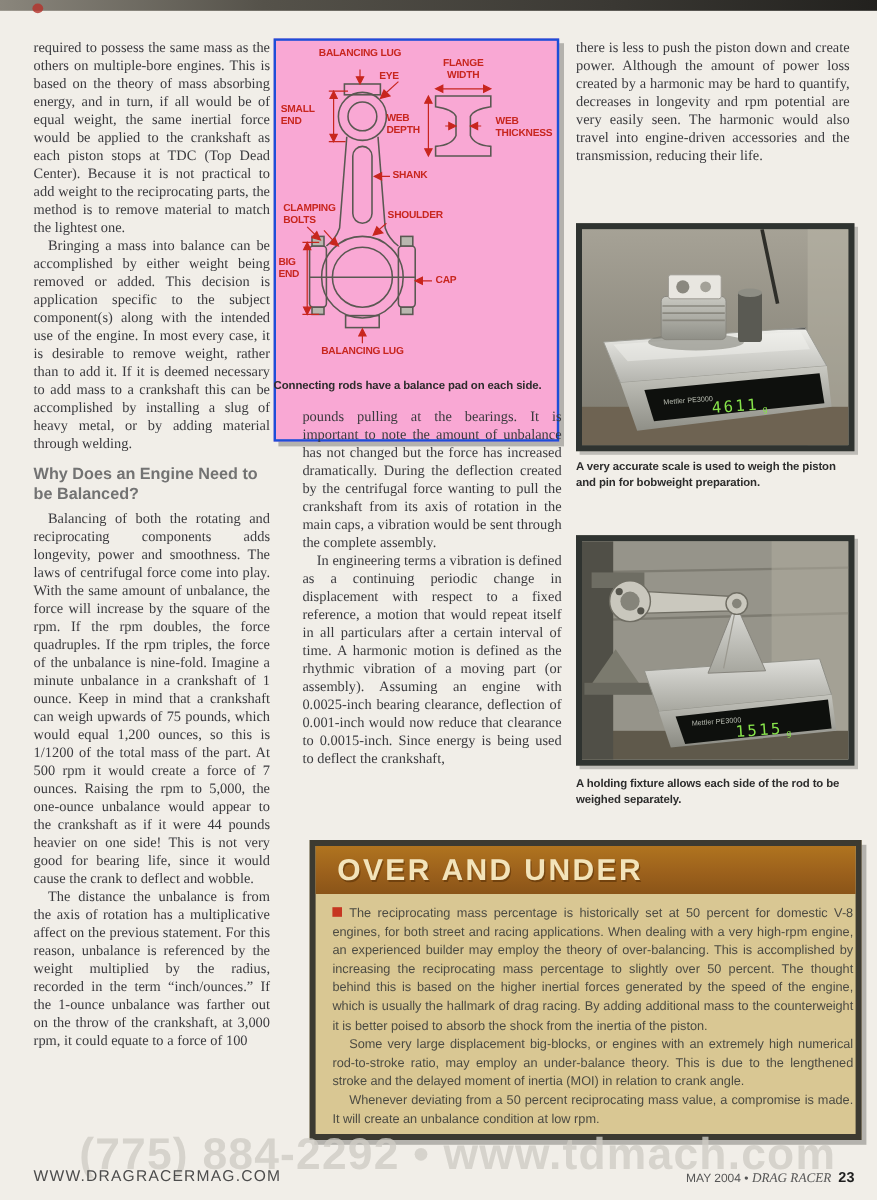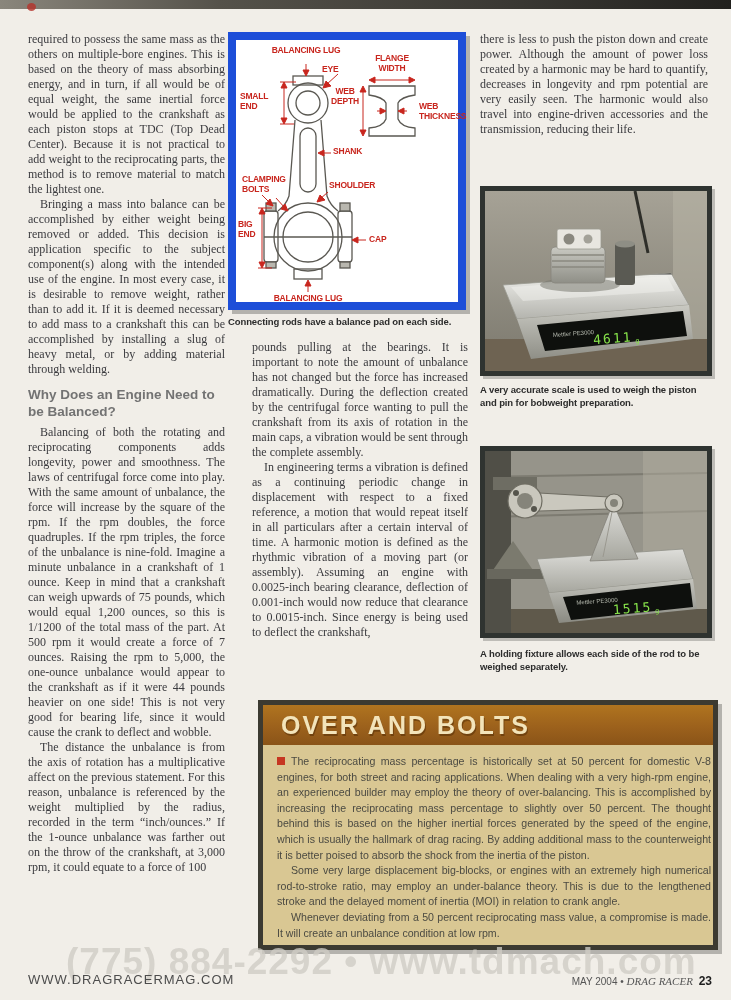--- a/index.html
+++ b/index.html
@@ -15,22 +15,22 @@
   .col p{margin:0;}
   .col p.indent{text-indent:12px;}
   .col p + p{margin-top:0;}
   #left-col{left:28px;top:32px;width:197px;height:935px;}
   #mid-col{left:252px;top:340px;width:216px;height:360px;}
   #right-col{left:480px;top:32px;width:228px;height:160px;}
   .section-heading{font-family:"Liberation Sans",sans-serif;font-weight:bold;font-size:13.5px;
                    line-height:17px;color:#737373;margin:9px 0 5px 0 !important;text-align:left;}
 
   
-  .diagram-box{position:absolute;left:228px;top:32px;width:238px;height:278px;background:#ffffff;
-               border:8px solid #1d4ed8;box-sizing:border-box;box-shadow:4px 4px 0 rgba(40,40,35,.30);}
+  .diagram-box{position:absolute;left:228px;top:32px;width:238px;height:336px;background:#f9a8d4;
+               border:2px solid #1d4ed8;box-sizing:border-box;box-shadow:4px 4px 0 rgba(40,40,35,.30);}
   .diagram-inner{position:absolute;left:0;top:0;width:230px;height:270px;}
   .dlabel{position:absolute;font-family:"Liberation Sans",sans-serif;font-weight:bold;
           font-size:8.5px;line-height:9.5px;color:#c8261e;letter-spacing:-0.2px;}
   .caption{position:absolute;font-family:"Liberation Sans",sans-serif;font-weight:bold;
            font-size:9.5px;line-height:12.5px;color:#2c2c2c;letter-spacing:-0.1px;text-align:left;}
 
   
   .photo{position:absolute;border:5px solid #2f3330;box-sizing:border-box;background:#8d8b80;
          box-shadow:3px 3px 0 rgba(40,40,35,.25);}
   #photo1{left:480px;top:186px;width:232px;height:190px;}
@@ -154,21 +154,21 @@
           <line x1="141" y1="71" x2="147" y2="71"></line>
             <polygon points="150,71 144,68 144,74"></polygon>
           <line x1="171" y1="71" x2="165" y2="71"></line>
             <polygon points="162,71 168,68 168,74"></polygon>
         </g>
       </svg>
       <div class="dlabel" style="left:20px;top:6px;width:100px;text-align:center;">BALANCING LUG</div>
       <div class="dlabel" style="left:86px;top:25px;width:30px;">EYE</div>
       <div class="dlabel" style="left:4px;top:52px;width:38px;">SMALL END</div>
       <div class="dlabel" style="left:131px;top:14px;width:50px;text-align:center;">FLANGE WIDTH</div>
-      <div class="dlabel" style="left:92px;top:47px;width:34px;text-align:center;">WEB DEPTH</div>
+      <div class="dlabel" style="left:92px;top:60px;width:34px;text-align:left;">WEB DEPTH</div>
       <div class="dlabel" style="left:183px;top:62px;width:46px;">WEB THICKNESS</div>
       <div class="dlabel" style="left:97px;top:107px;width:45px;">SHANK</div>
       <div class="dlabel" style="left:6px;top:135px;width:52px;">CLAMPING BOLTS</div>
       <div class="dlabel" style="left:93px;top:141px;width:70px;">SHOULDER</div>
       <div class="dlabel" style="left:2px;top:180px;width:26px;">BIG END</div>
       <div class="dlabel" style="left:133px;top:195px;width:30px;">CAP</div>
       <div class="dlabel" style="left:20px;top:254px;width:104px;text-align:center;">BALANCING LUG</div>
     </div>
   </div>
   <div class="caption" style="left:228px;top:316px;width:238px;">Connecting rods have a balance pad on each side.</div>
@@ -271,21 +271,21 @@
       <circle cx="31" cy="42" r="3" fill="#55544c"></circle>
       <circle cx="49" cy="58" r="3" fill="#55544c"></circle>
       <circle cx="129" cy="52" r="9" fill="#cac8be" stroke="#6f6d63" stroke-width="1.2"></circle>
       <circle cx="129" cy="52" r="4" fill="#85847a"></circle>
     </svg>
   </div>
   <div class="caption" style="left:480px;top:648px;width:232px;">A holding fixture allows each side of the rod to be weighed separately.</div>
 
   <div class="feature-box">
     <div class="feature-header">
-      <span class="feature-title">OVER AND BOLTS</span>
+      <span class="feature-title">OVER AND UNDER</span>
     </div>
     <div class="feature-body">
       <p><span class="bullet-sq"></span><span>The reciprocating mass percentage is historically set at 50 percent for domestic V-8 engines, for both street and racing applications. When dealing with a very high-rpm engine, an experienced builder may employ the theory of over-balancing. This is accomplished by increasing the reciprocating mass percentage to slightly over 50 percent. The thought behind this is based on the higher inertial forces generated by the speed of the engine, which is usually the hallmark of drag racing. By adding additional mass to the counterweight it is better poised to absorb the shock from the inertia of the piston.</span></p>
       <p class="indent">Some very large displacement big-blocks, or engines with an extremely high numerical rod-to-stroke ratio, may employ an under-balance theory. This is due to the lengthened stroke and the delayed moment of inertia (MOI) in relation to crank angle.</p>
       <p class="indent">Whenever deviating from a 50 percent reciprocating mass value, a compromise is made. It will create an unbalance condition at low rpm.</p>
     </div>
   </div>
 
   <div class="watermark">(775) 884-2292 • www.tdmach.com</div>
   <div class="footer-left">WWW.DRAGRACERMAG.COM</div>

